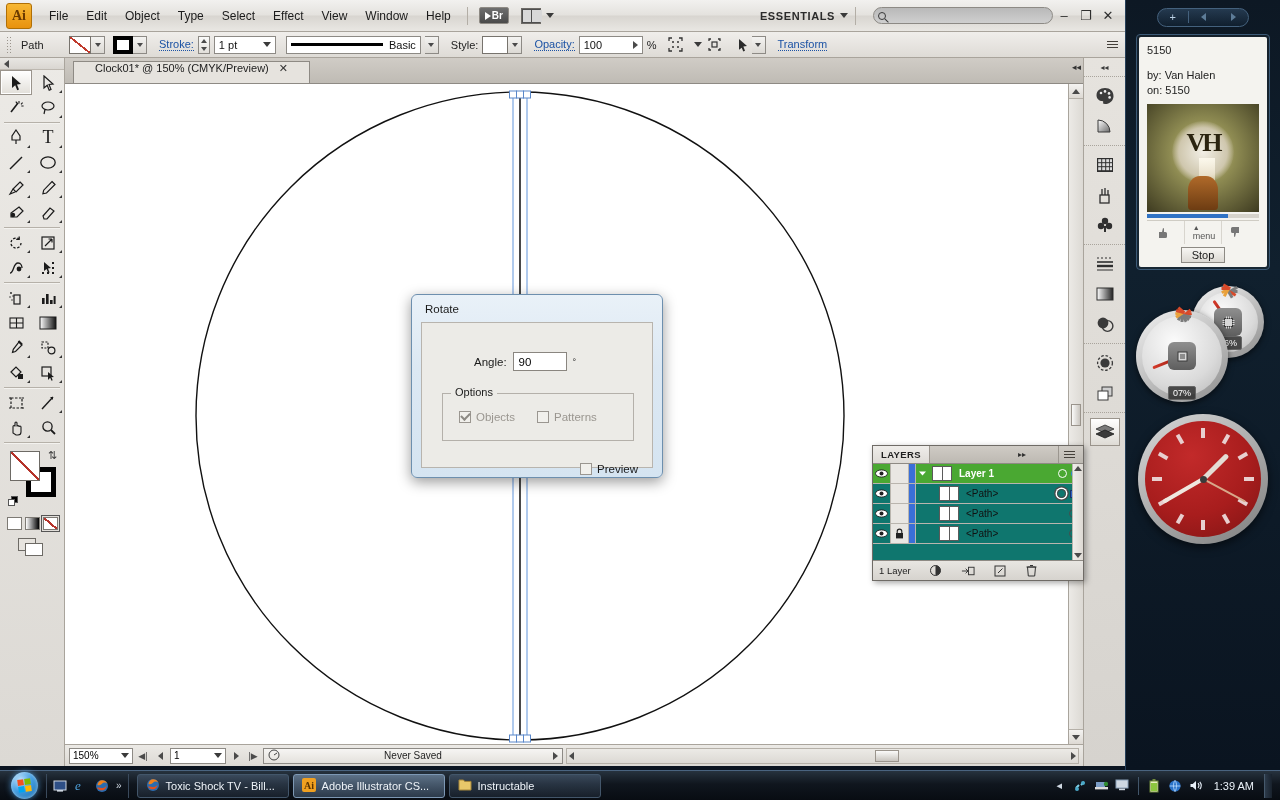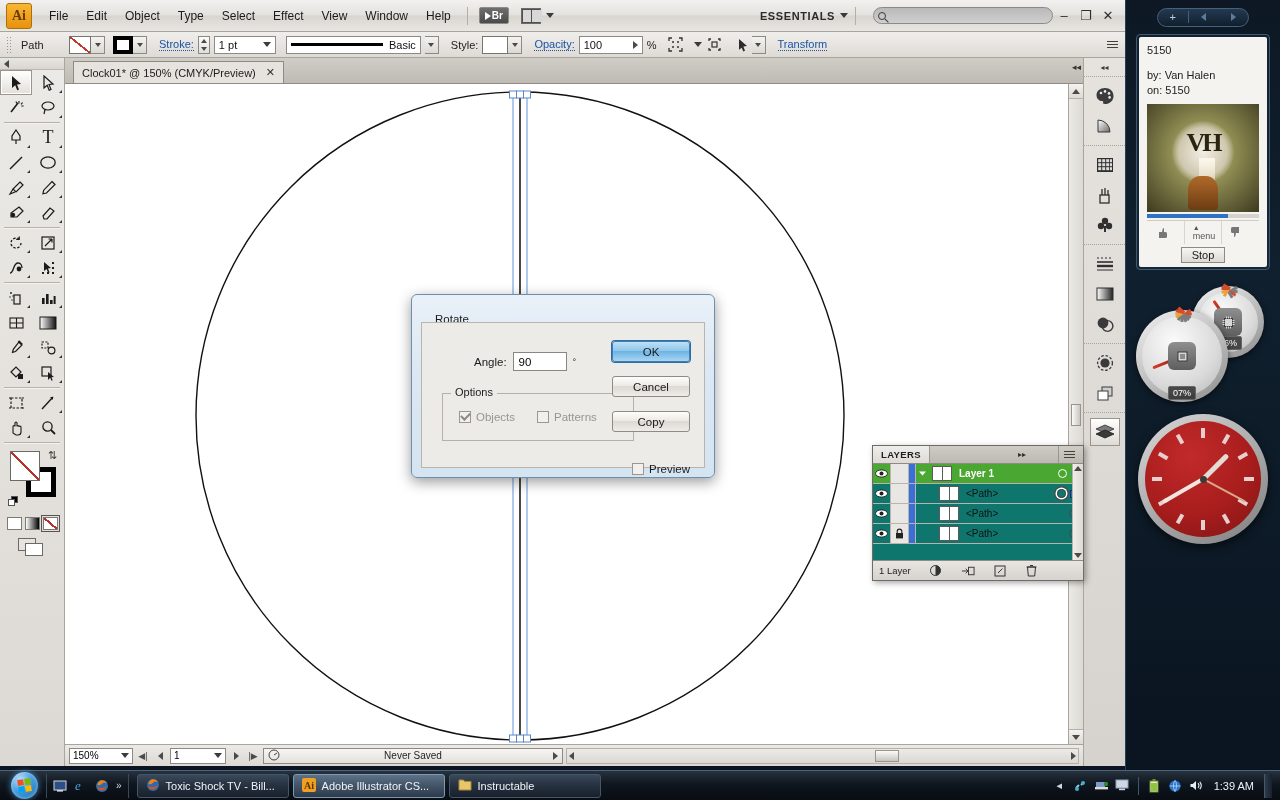--- a/index.html
+++ b/index.html
@@ -210,21 +210,21 @@
 
   
   .tabbar {
     position: absolute; left: 65px; top: 58px; right: 40px; height: 26px;
     background: linear-gradient(to bottom,#d0ccc6,#bfbbb4);
     border-bottom: 1px solid #8e8a84;
     display: flex; align-items: flex-end;
   }
   .doctab {
     height: 22px; background: #e6e3de; border: 1px solid #8e8a84; border-bottom: none;
-    display: flex; align-items: center; gap: 10px; padding: 0 8px;
+    display: flex; gap: 10px; padding: 0 21px;
     font-size: 11px; color: #1c1c1c; margin-left: 8px;
   }
   .doctab .x { font-size: 11px; color: #333; }
   .dockcollapse {
     position: absolute; right: 2px; top: 4px; font-size: 9px; color: #3a3a3a;
   }
 
   
   .canvas-outer {
     position: absolute; left: 65px; top: 84px; width: 1018px; height: 660px;
@@ -348,26 +348,26 @@
   }
   .lp-foot {
     height: 20px; background: linear-gradient(to bottom,#e8e6e2,#d6d3ce);
     border-top: 1px solid #8e8a84;
     display: flex; align-items: center; font-size: 9.5px; color: #1f1f1f; padding: 0 6px; gap: 18px;
   }
   .lp-foot .fic { display: flex; align-items: center; justify-content: center; width: 14px; }
 
   
   .dialog {
-    position: absolute; left: 411px; top: 294px; width: 304px; height: 184px;
+    position: absolute; left: 411px; top: 294px; width: 252px; height: 184px;
     background: linear-gradient(to bottom, #e9f1f8 0%, #dce8f3 40%, #d5e4f1 100%);
     border: 1px solid #6d8fae;
     border-radius: 6px;
     box-shadow: 0 4px 14px rgba(0,0,0,.4);
-    padding: 13px;
+    padding: 3px;
   }
   .dlg-title {
     font-size: 11.5px; color: #1a1a1a; padding: 5px 0 4px 10px;
   }
   .dlg-inner {
     position: absolute; left: 9px; top: 27px; right: 9px; bottom: 9px;
     background: #ecebe7; border: 1px solid #b8b4ae;
   }
   .dlg-angle-row {
     position: absolute; left: 52px; top: 29px; display: flex; align-items: center; gap: 6px;
@@ -1290,25 +1290,20 @@
               <span class="cbx on"></span>
               <span class="cbx-label">Objects</span>
             </span>
             <span class="cbx-wrap">
               <span class="cbx"></span>
               <span class="cbx-label">Patterns</span>
             </span>
           </div>
         </div>
 
-        <div class="btn-col">
-          <div class="btn primary">OK</div>
-          <div class="btn">Cancel</div>
-          <div class="btn">Copy</div>
-        </div>
 
         <div class="preview-row">
           <span class="cbx"></span>
           <span class="cbx-label dark">Preview</span>
         </div>
       </div>
     </div>
 
   </div>
 

